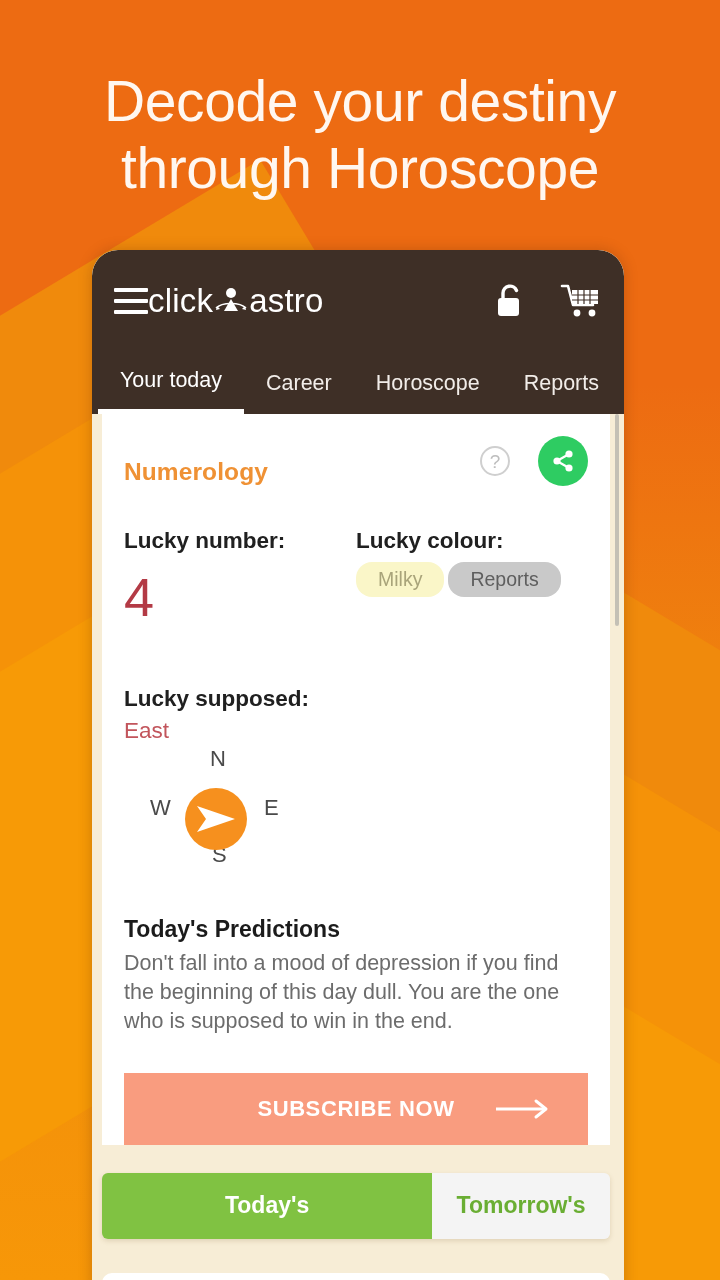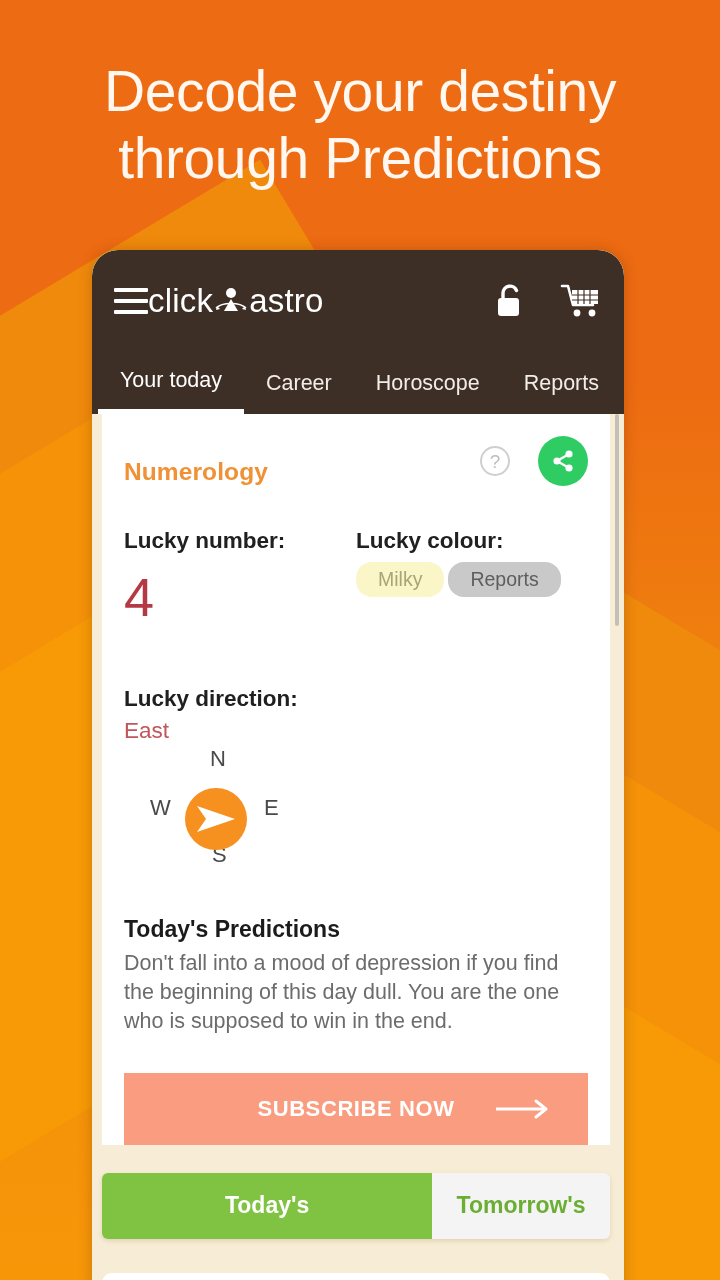--- a/index.html
+++ b/index.html
@@ -46,21 +46,21 @@
     left: 400px; top: 640px; width: 760px; height: 300px;
     background: #F59208; transform: rotate(31deg);
   }
   .s-r3 {
     left: 380px; top: 860px; width: 840px; height: 460px;
     background: #F79A06; transform: rotate(31deg);
   }
 
   
   .headline {
-    position: absolute; left: 0; right: 0; top: 58px;
+    position: absolute; left: 0; right: 0; top: 68px;
     text-align: center;
     color: #FFF7F0;
     font-size: 57px;
     line-height: 1.18;
     font-weight: 400;
     letter-spacing: -0.4px;
   }
   .headline .l { display: block; }
 
   
@@ -248,21 +248,21 @@
   <div class="stripe s-l1"></div>
   <div class="stripe s-l2"></div>
   <div class="stripe s-l3"></div>
   <div class="stripe s-r1"></div>
   <div class="stripe s-r2"></div>
   <div class="stripe s-r3"></div>
 </div>
 
 <div class="headline">
   <span class="l">Decode your destiny</span>
-  <span class="l">through Predictions</span>
+  <span class="l">through Horoscope</span>
 </div>
 
 <div class="phone">
 
   <div class="appbar">
     <div class="hamburger">
       <i></i>
         <i></i>
         <i></i>
     </div>
@@ -355,21 +355,21 @@
         <div class="col-b">
           <div class="lbl">Lucky colour:</div>
           <div class="pills">
             <span class="pill milky">Milky</span>
             <span class="pill gray">Reports</span>
           </div>
         </div>
       </div>
 
       <div class="dir-block">
-        <div class="lbl">Lucky direction:</div>
+        <div class="lbl">Lucky supposed:</div>
         <div class="dir-val">East</div>
 
         <div class="compass">
           <span class="ch n">N</span>
           <span class="ch w">W</span>
           <span class="ch e">E</span>
           <span class="ch s">S</span>
           <span class="disc">
             <svg width="46" height="34" viewBox="0 0 46 34">
               <path d="M4 4 L42 17 L4 30 L13 17 Z" fill="#ffffff"></path>

